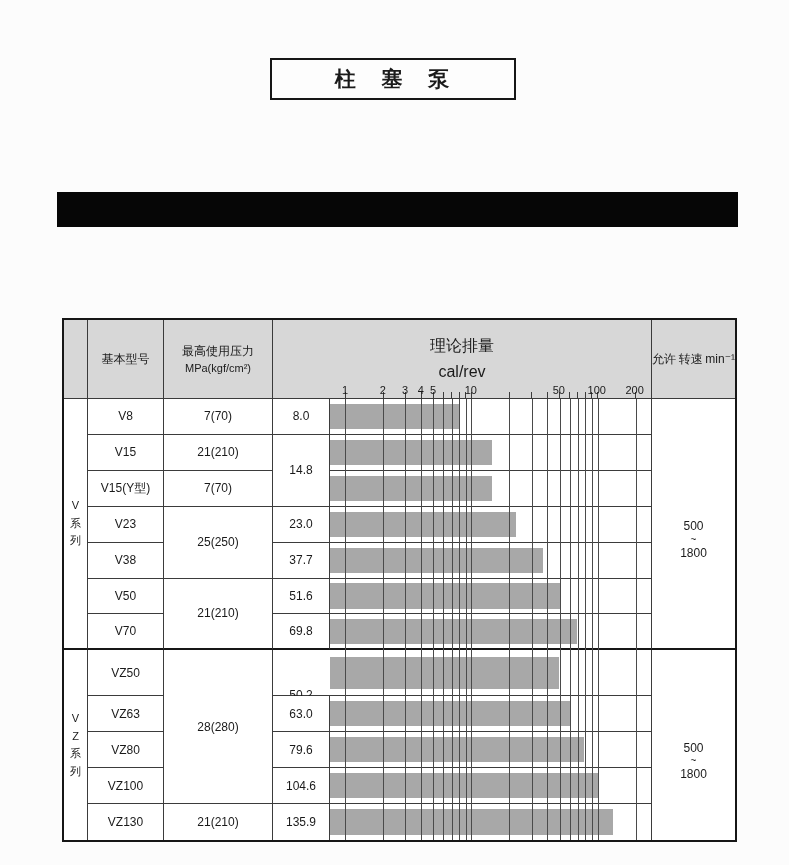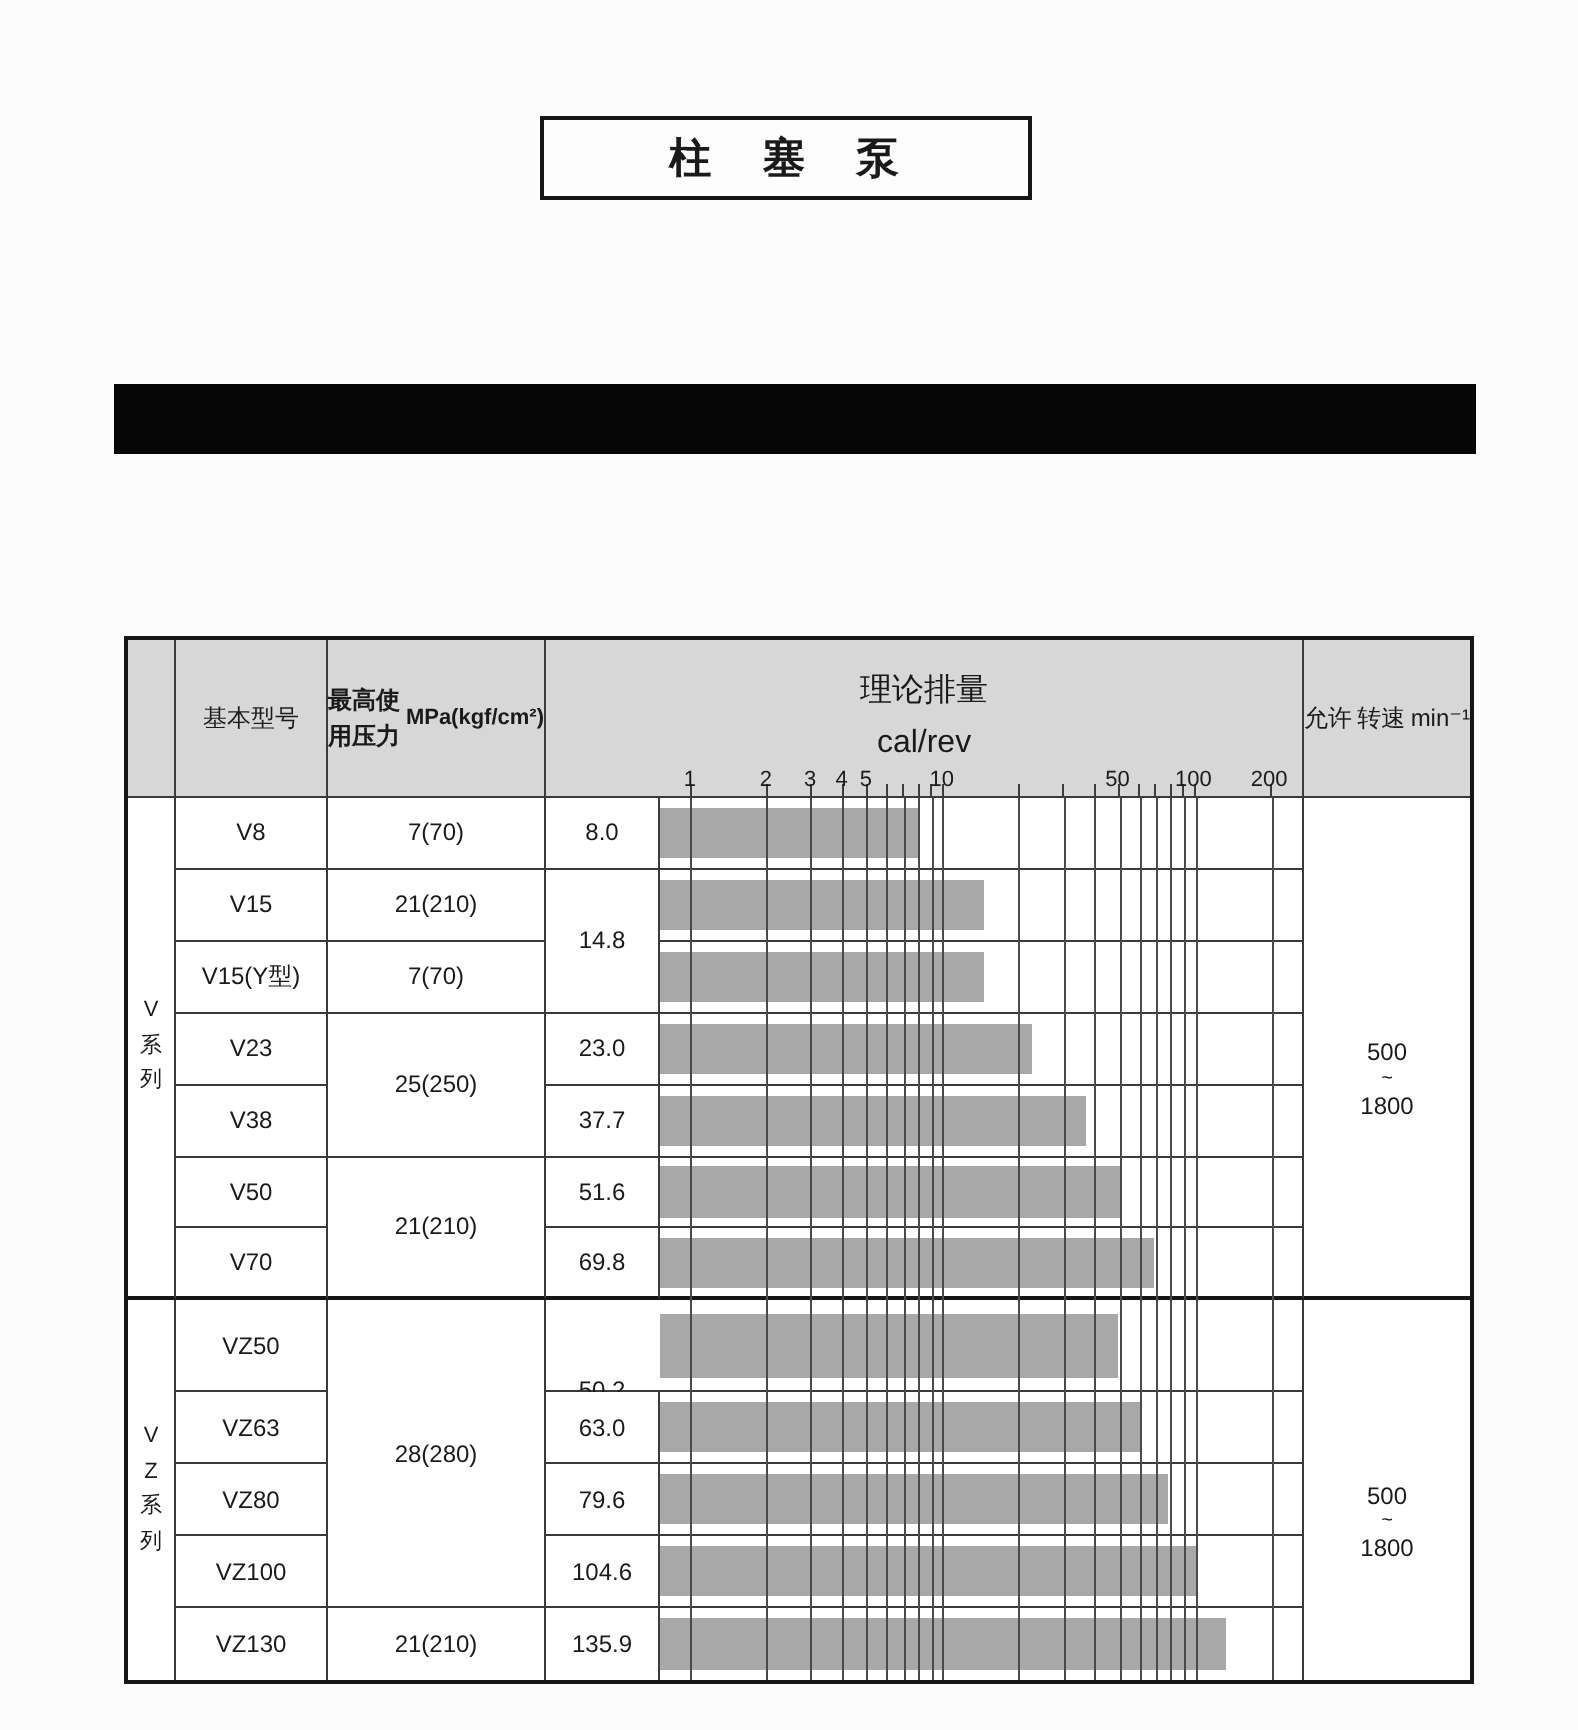--- a/index.html
+++ b/index.html
@@ -30,21 +30,21 @@
     border-right:1px solid #3b3b3b;border-bottom:1px solid #3b3b3b;
     display:flex;align-items:center;justify-content:center;
     font-size:12px;background:#fff;min-width:0;min-height:0;
   }
   .cell.thick{border-bottom:2px solid #161616;}
   .cell.no-b{border-bottom:none;}
   .cell.no-r{border-right:none;margin-top:32px;}
   .hdr{background:#d7d7d7;}
   .h1{grid-area:1/1/2/2;}
   .h2{grid-area:1/2/2/3;}
-  .h3{grid-area:1/3/2/4;flex-direction:row;line-height:1.5;font-weight:bold;}
+  .h3{grid-area:1/3/2/4;flex-direction:column;line-height:1.5;}
   .h3 .sub{font-size:11px;}
   .h45{grid-area:1/4/2/6;position:relative;padding:0;}
   .chart-hdr-title{position:absolute;left:0;right:0;top:13px;text-align:center;line-height:1.6;font-size:16px;}
   .axis-zone{position:absolute;left:57px;right:0;top:0;bottom:0;}
   .axlbl{position:absolute;bottom:2px;transform:translateX(-50%);font-size:11px;}
   .tick{position:absolute;bottom:0;height:6px;width:1px;background:#3b3b3b;}
   .h6{grid-area:1/6/2/7;line-height:1.55;border-right:none;justify-content:space-between;}
   .vtext{flex-direction:column;line-height:1.6;font-size:11px;letter-spacing:0;}
   .speed{flex-direction:column;line-height:1.35;}
   .speed .tilde{font-size:10px;line-height:1;}

